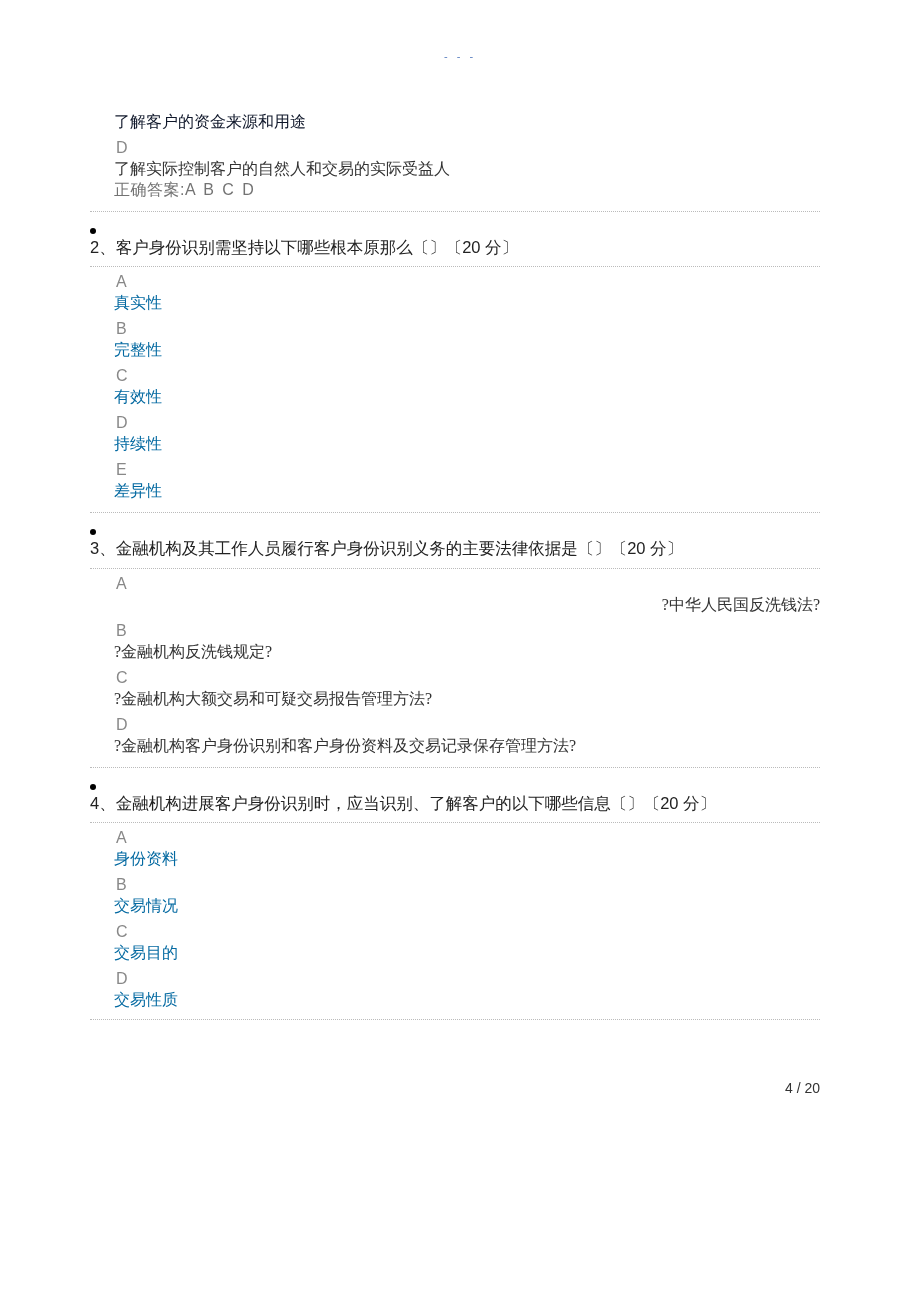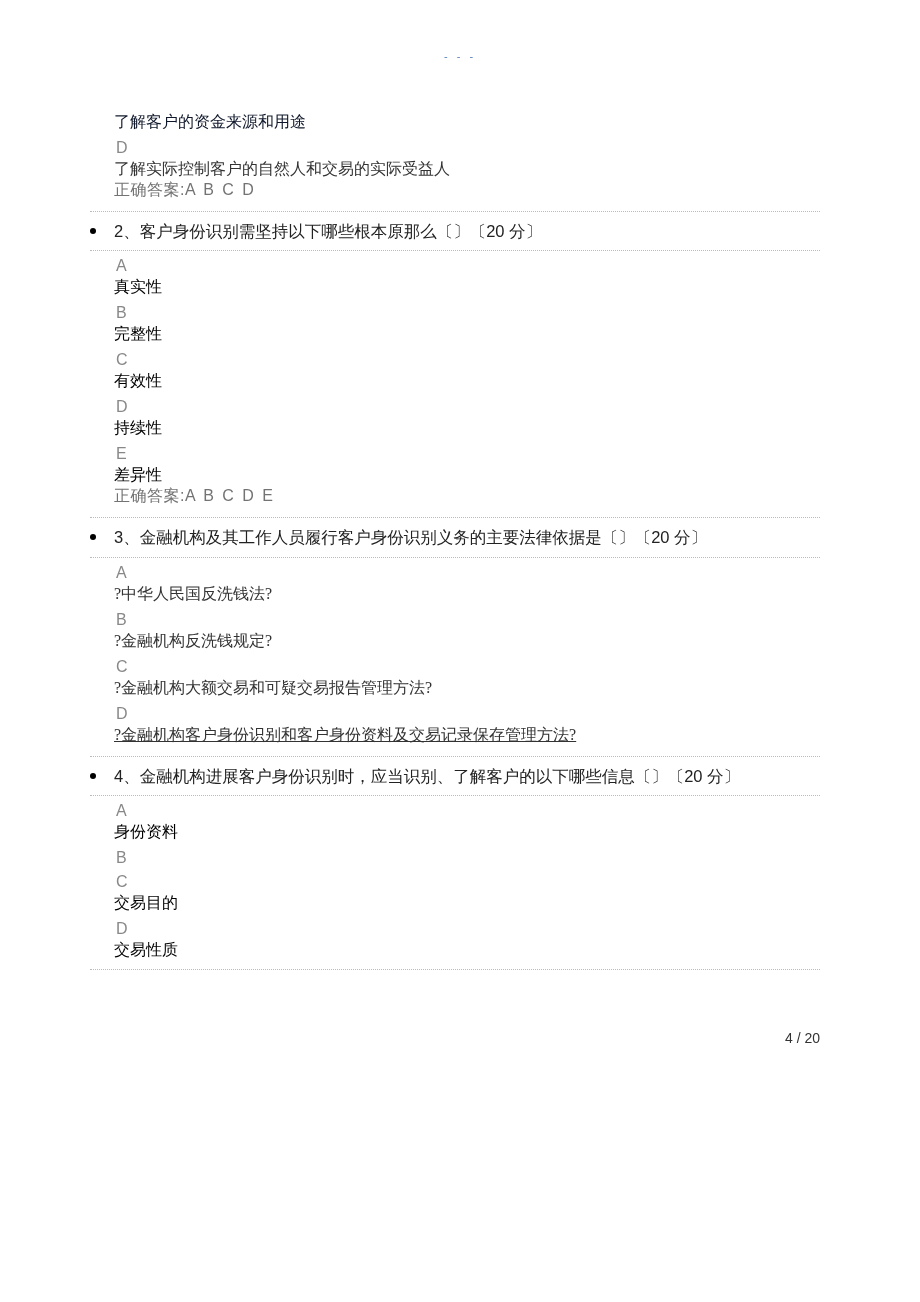--- a/index.html
+++ b/index.html
@@ -28,20 +28,21 @@
   }
   .bullet-row {
     display: flex;
     align-items: flex-start;
     padding: 6px 0;
     border-top: 1px dotted #bbb;
     border-bottom: 1px dotted #bbb;
     margin-top: 10px;
     margin-bottom: 4px;
     margin-left: -10px;
+    flex-direction: column;
   }
   .bullet {
     width: 6px;
     height: 6px;
     background: #000;
     border-radius: 50%;
     margin: 10px 18px 0 0;
     flex: 0 0 auto;
   }
   .question-title {
@@ -52,21 +53,21 @@
   .options {
     padding-left: 14px;
   }
   .opt-letter {
     color: #888;
     font-family: Arial, sans-serif;
     margin-top: 6px;
     margin-left: 2px;
   }
   .opt-text {
-    color: #000000;
+    color: #0369a1;
     font-family: "SimSun", serif;
     margin-top: 2px;
   }
   .answer {
     color: #737373;
     font-size: 16px;
     letter-spacing: 0.5px;
   }
   .answer .vals {
     font-family: Arial, sans-serif;
@@ -115,56 +116,54 @@
       <div class="opt-letter">A</div>
       <div class="opt-text">真实性</div>
       <div class="opt-letter">B</div>
       <div class="opt-text">完整性</div>
       <div class="opt-letter">C</div>
       <div class="opt-text">有效性</div>
       <div class="opt-letter">D</div>
       <div class="opt-text">持续性</div>
       <div class="opt-letter">E</div>
       <div class="opt-text">差异性</div>
-      <div class="answer">
-        <span>正确答案:</span><span class="vals">A B C D E</span>
-      </div>
     </div>
   </div>
 
   <div class="question-block">
     <div class="bullet-row">
       <div class="bullet"></div>
       <div class="question-title">
         <span>3、</span><span>金融机构及其工作人员履行客户身份识别义务的主要法律依据是〔〕〔20 分〕</span>
       </div>
     </div>
     <div class="options">
       <div class="opt-letter">A</div>
-      <div class="opt-text" style="color:#333;">?中华人民国反洗钱法?</div>
+      <div class="opt-text" style="color:#333;text-align:right;">?中华人民国反洗钱法?</div>
       <div class="opt-letter">B</div>
       <div class="opt-text" style="color:#333;">?金融机构反洗钱规定?</div>
       <div class="opt-letter">C</div>
       <div class="opt-text" style="color:#333;">?金融机构大额交易和可疑交易报告管理方法?</div>
       <div class="opt-letter">D</div>
-      <div class="opt-text" style="color:#333;text-decoration:underline;">?金融机构客户身份识别和客户身份资料及交易记录保存管理方法?</div>
+      <div class="opt-text" style="color:#333;">?金融机构客户身份识别和客户身份资料及交易记录保存管理方法?</div>
     </div>
   </div>
 
   <div class="question-block">
     <div class="bullet-row">
       <div class="bullet"></div>
       <div class="question-title">
         <span>4、</span><span>金融机构进展客户身份识别时，应当识别、了解客户的以下哪些信息〔〕〔20 分〕</span>
       </div>
     </div>
     <div class="options">
       <div class="opt-letter">A</div>
       <div class="opt-text">身份资料</div>
       <div class="opt-letter">B</div>
+      <div class="opt-text">交易情况</div>
       <div class="opt-letter">C</div>
       <div class="opt-text">交易目的</div>
       <div class="opt-letter">D</div>
       <div class="opt-text">交易性质</div>
     </div>
     <div class="bottom-dotted"></div>
   </div>
 
   <div class="footer">4  /  20</div>
 

